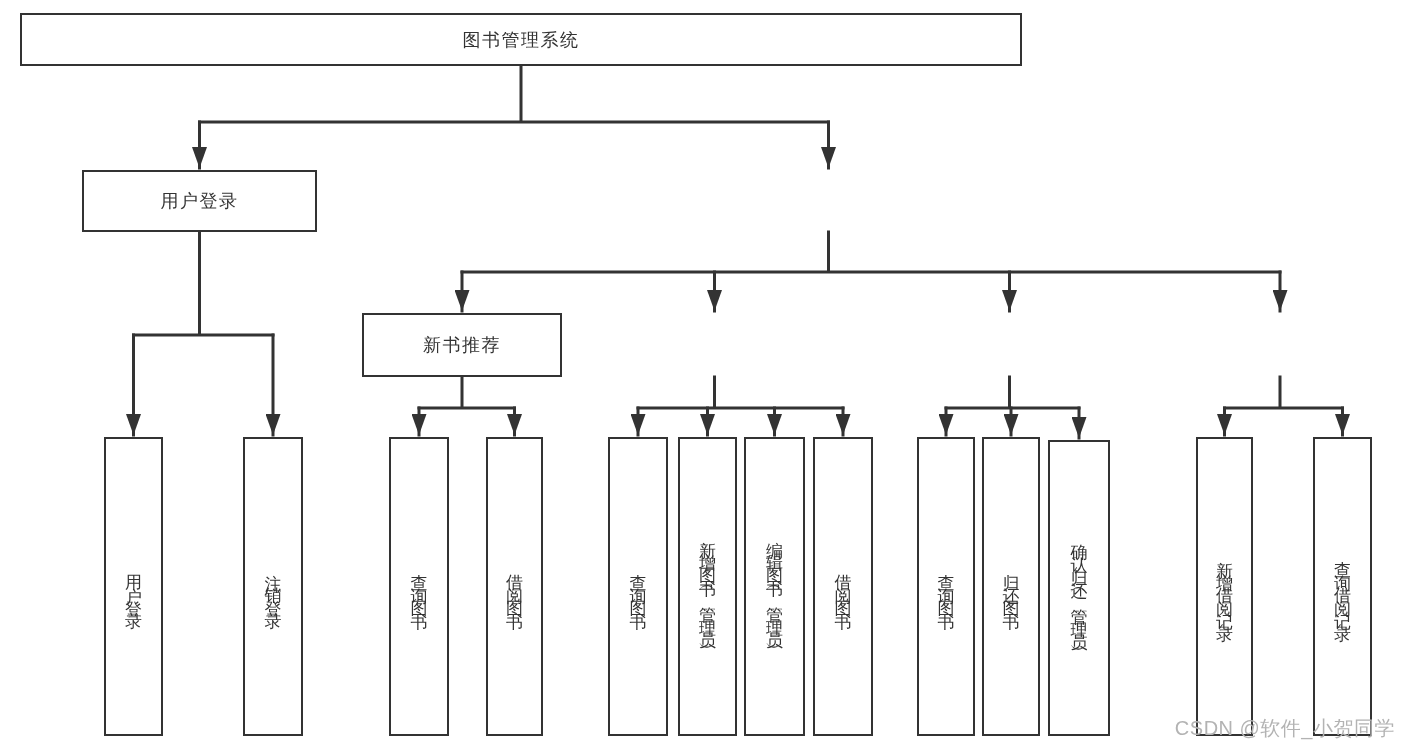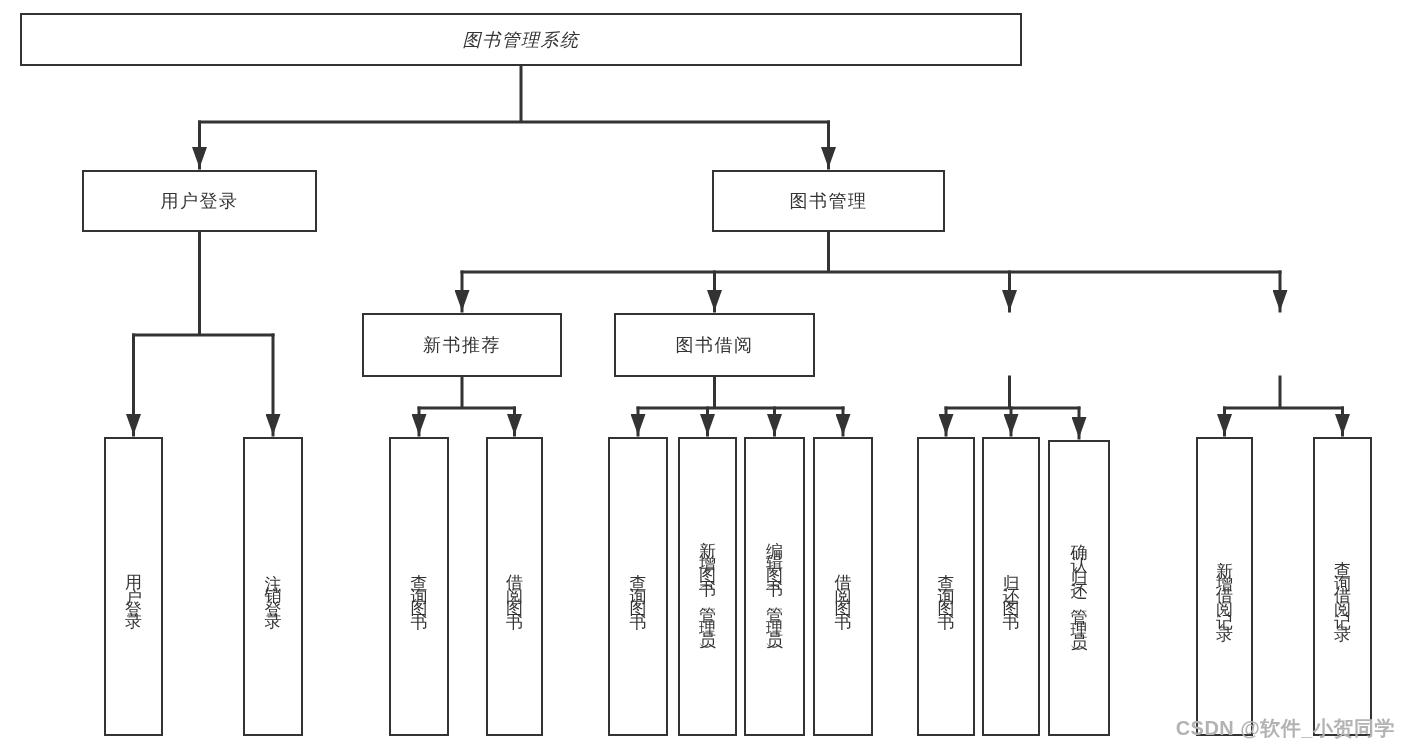--- a/index.html
+++ b/index.html
@@ -50,21 +50,21 @@
     text-orientation: mixed;
     font-size: 17px;
     line-height: 1;
     letter-spacing: 13px;
   }
   
   .row-l2 { top: 170px; height: 62px; }
   .row-l3 { top: 313px; height: 64px; }
   .row-l4 { top: 437px; height: 299px; }
   
-  #node-root        { left: 20px;   top: 13px; width: 1002px; height: 53px; font-style: italic; }
+  #node-root        { left: 20px;   top: 13px; width: 1002px; height: 53px; }
   #node-user-login  { left: 82px;   width: 235px; }
   #node-book-mgmt   { left: 712px;  width: 233px; }
   #node-new-books   { left: 362px;  width: 200px; }
   #node-borrowing   { left: 614px;  width: 201px; }
   #node-current     { left: 902px;  width: 215px; }
   #node-records     { left: 1173px; width: 214px; }
   #leaf-login       { left: 104px;  width: 59px; }
   #leaf-logout      { left: 243px;  width: 60px; }
   #leaf-query-a     { left: 389px;  width: 60px; }
   #leaf-borrow-a    { left: 486px;  width: 57px; }
@@ -79,21 +79,20 @@
   #leaf-query-record{ left: 1313px; width: 59px; }
   .watermark {
     position: absolute;
     top: 715px;
     right: 10px;
     font-size: 20px;
     letter-spacing: 0.5px;
     color: var(--watermark);
     z-index: 5;
     white-space: nowrap;
-    font-weight: bold;
   }
 </style>
 </head>
 <body>
 
 <div class="stage">
 
   <svg class="connectors" width="1405" height="747" viewBox="0 0 1405 747">
     <defs>
       <marker id="arrowhead" viewBox="0 0 14 10" refX="14" refY="5" markerWidth="7" markerHeight="5" orient="auto" markerUnits="strokeWidth">
@@ -133,29 +132,23 @@
     </g>
   </svg>
 
   <div class="box hbox" id="node-root">
     <span class="label">图书管理系统</span>
   </div>
 
   <div class="box hbox row-l2" id="node-user-login">
     <span class="label">用户登录</span>
   </div>
-  <div class="box hbox row-l2" id="node-book-mgmt">
-    <span class="label">图书管理</span>
-  </div>
 
   <div class="box hbox row-l3" id="node-new-books">
     <span class="label">新书推荐</span>
-  </div>
-  <div class="box hbox row-l3" id="node-borrowing">
-    <span class="label">图书借阅</span>
   </div>
 
   <div class="box leaf row-l4" id="leaf-login">
     <span class="label">用户登录</span>
   </div>
   <div class="box leaf row-l4" id="leaf-logout">
     <span class="label">注销登录</span>
   </div>
   <div class="box leaf row-l4" id="leaf-query-a">
     <span class="label">查询图书</span>

